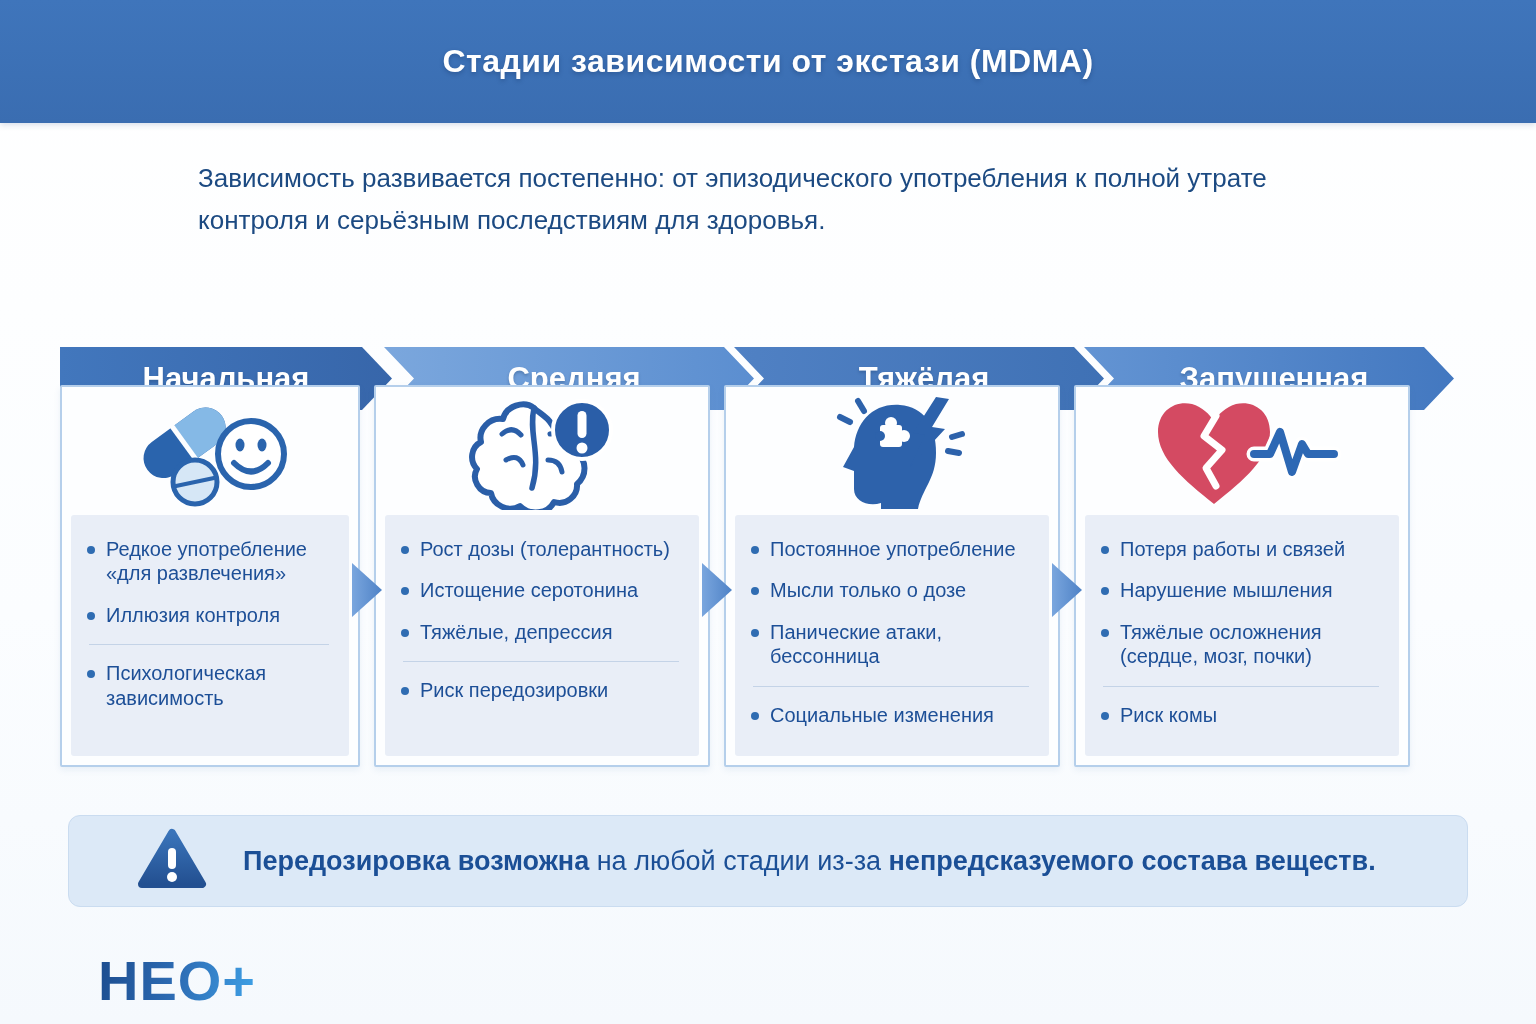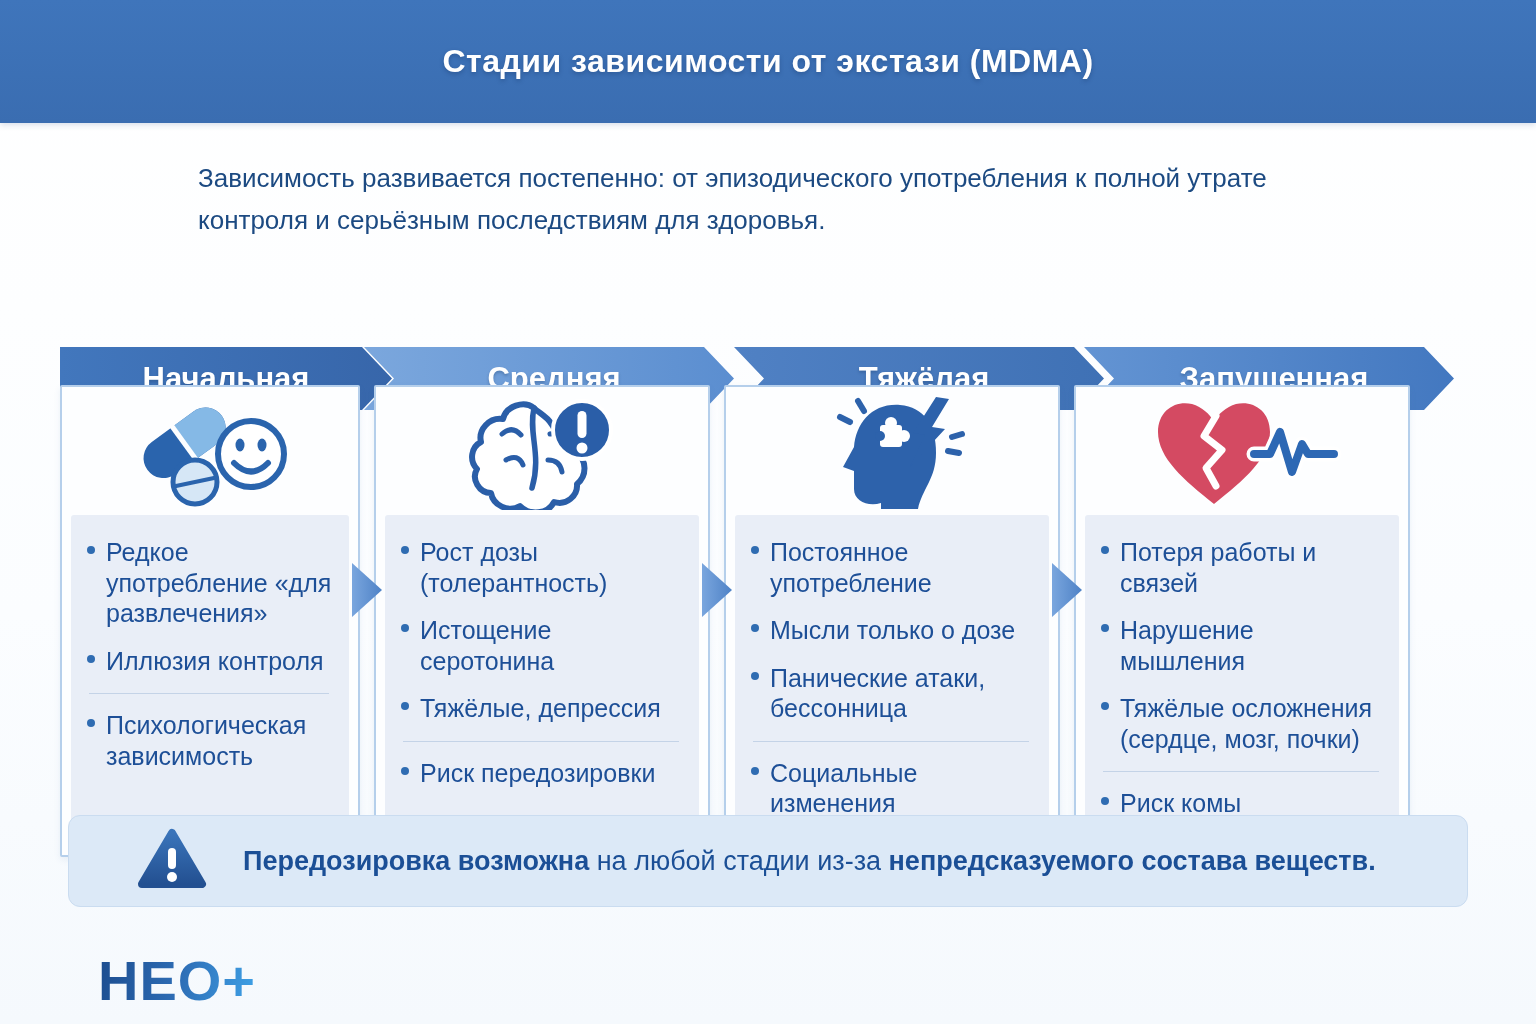--- a/index.html
+++ b/index.html
@@ -24,38 +24,38 @@
   }
   
   .stage-band{position:absolute;left:60px;top:322px;width:1380px;height:61px;}
   .stage-header{
     position:absolute;top:0;height:63px;display:flex;align-items:center;justify-content:center;
     color:#fff;font-size:31px;font-weight:bold;text-shadow:0 2px 3px rgba(20,50,90,.3);margin-top:25px;
   }
   .chev-first{clip-path:polygon(0 0,calc(100% - 30px) 0,100% 50%,calc(100% - 30px) 100%,0 100%);}
   .chev-mid{clip-path:polygon(0 0,calc(100% - 30px) 0,100% 50%,calc(100% - 30px) 100%,0 100%,30px 50%);}
   .h1{left:0;width:332px;background:linear-gradient(90deg,#4277bd,#3766aa);}
-  .h2{left:304px;width:360px;background:linear-gradient(90deg,#7ba7dd,#5b8ed0);padding-left:10px;}
+  .h2{left:324px;width:360px;background:linear-gradient(90deg,#7ba7dd,#5b8ed0);padding-left:10px;}
   .h3{left:674px;width:360px;background:linear-gradient(90deg,#5081c4,#3f71b5);padding-left:10px;}
   .h4{left:1024px;width:360px;background:linear-gradient(90deg,#6394d3,#4378c0);padding-left:10px;}
   
   .cards-row{
     position:absolute;left:60px;top:385px;width:1364px;height:382px;
     display:grid;grid-template-columns:300px 336px 336px 336px;gap:14px;
   }
   .card{
     background:#fdfeff;border:2px solid #b5cfeb;border-radius:2px;
     display:flex;flex-direction:column;box-shadow:0 3px 6px rgba(90,130,180,.10);
   }
   .icon-area{height:128px;display:flex;align-items:center;justify-content:center;flex:0 0 auto;}
   .panel{
     flex:1;margin:0 9px 9px;background:#e9eef7;border-radius:3px;
     padding:22px 14px 10px 16px;
   }
-  .bullet{display:flex;gap:11px;margin-bottom:17px;color:#1d4f97;font-size:25px;line-height:1.22;}
+  .bullet{display:flex;gap:11px;margin-bottom:17px;color:#1d4f97;font-size:20px;line-height:1.22;}
   .dot{flex:0 0 8px;width:8px;height:8px;border-radius:50%;background:#2f6cb2;margin-top:9px;}
   .divider{height:1px;background:#c4d3e7;margin:2px 6px 16px 2px;}
   .connector{
     position:absolute;width:30px;height:54px;top:178px;
     background:linear-gradient(90deg,#7aa6de,#4e82c6);
     clip-path:polygon(0 0,100% 50%,0 100%);
   }
   .cn1{left:292px;} .cn2{left:642px;} .cn3{left:992px;}
   
   .warning{

